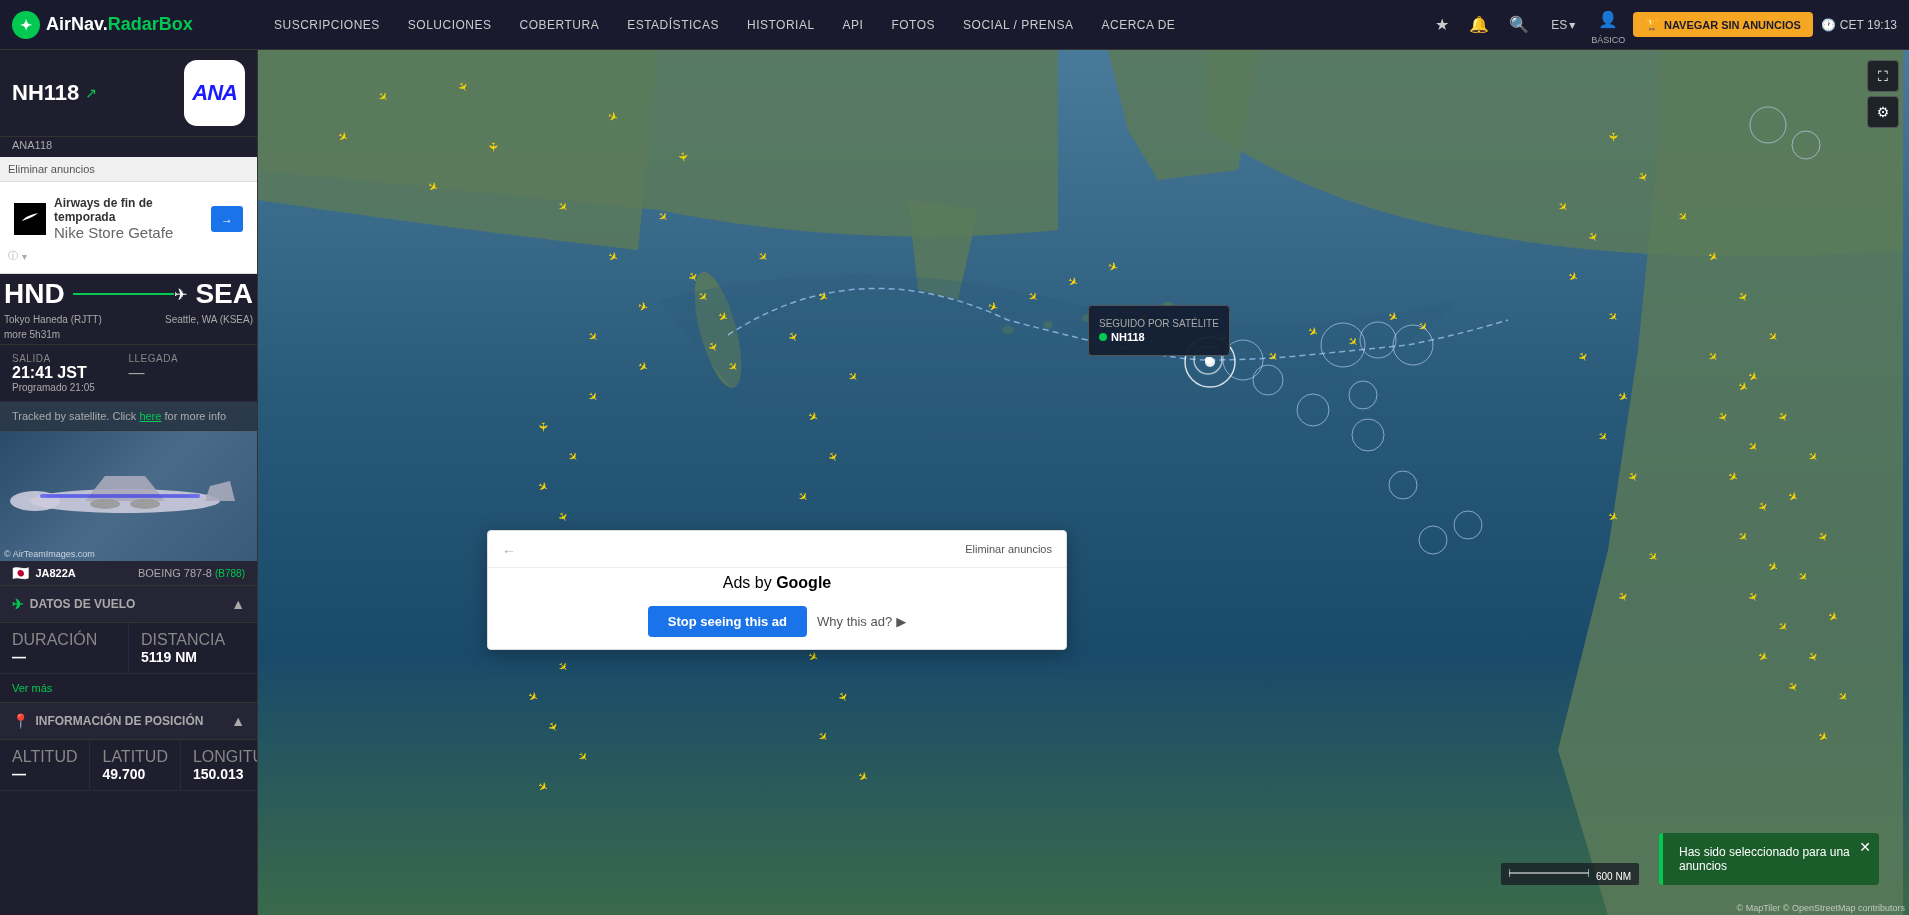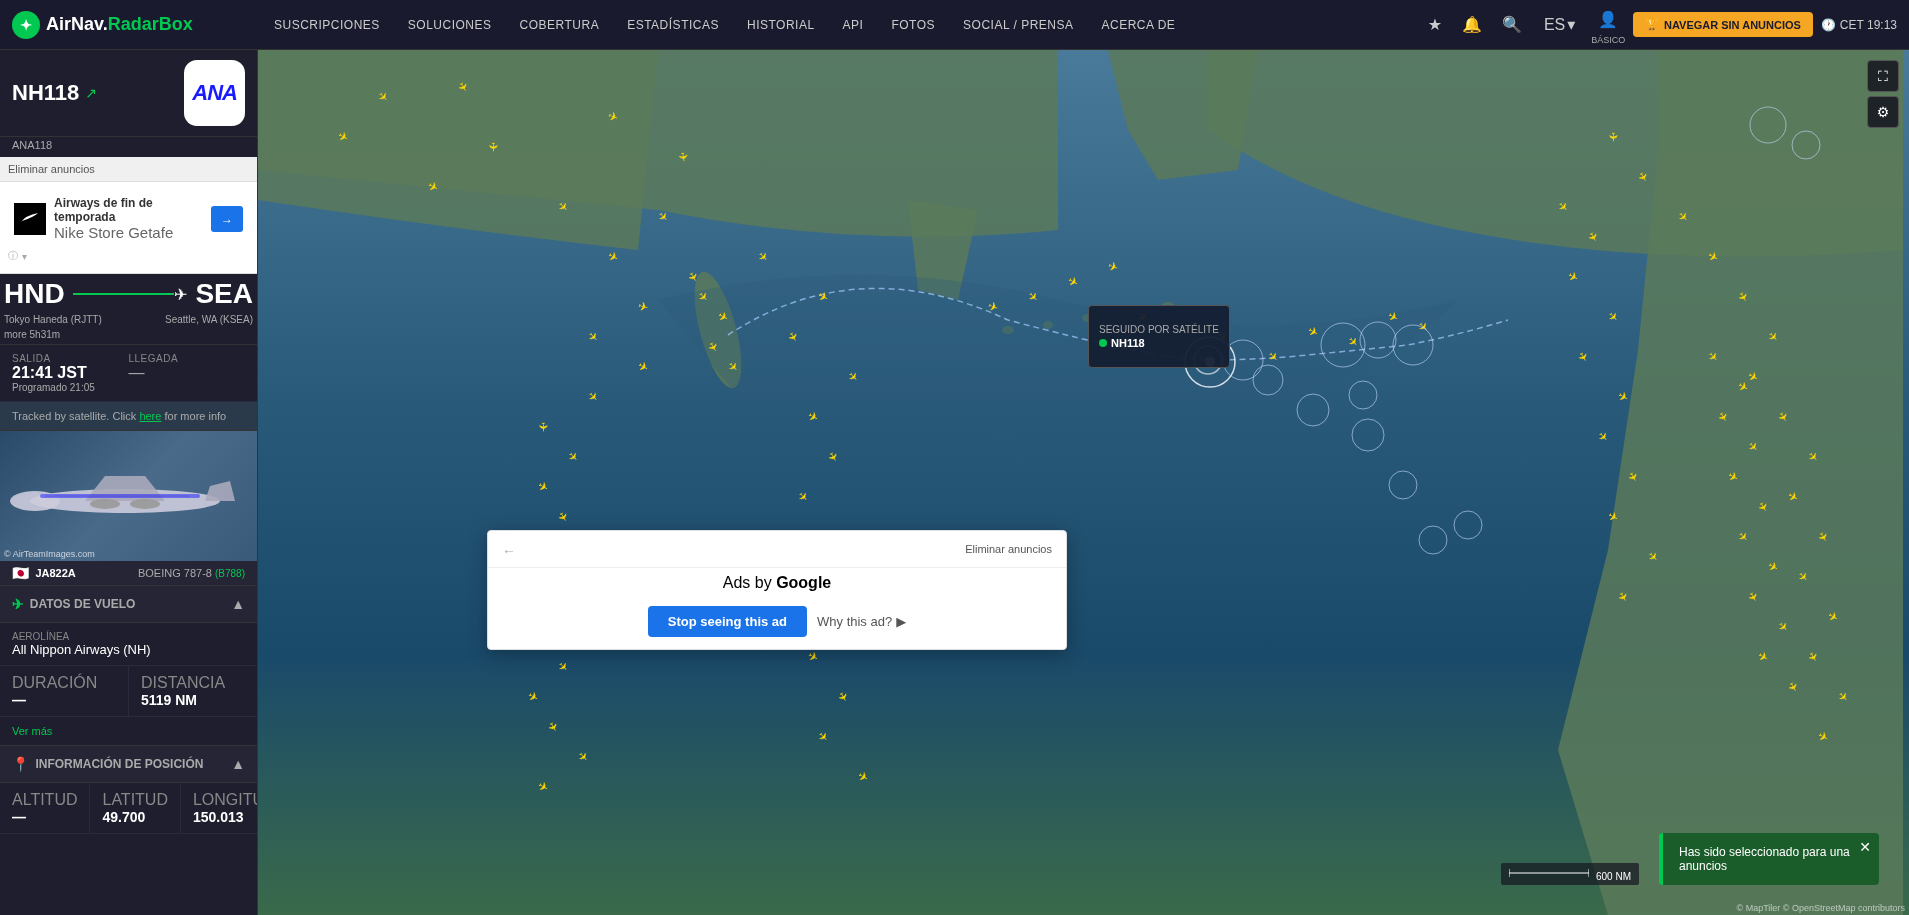--- a/index.html
+++ b/index.html
@@ -26,21 +26,21 @@
       align-items: center; cursor: pointer; text-transform: uppercase; letter-spacing: 0.5px;
       white-space: nowrap;
     }
     .nav-right { display: flex; align-items: center; gap: 8px; padding-right: 12px; }
     .nav-icon-btn {
       color: #ccc; background: none; border: none; cursor: pointer;
       font-size: 16px; padding: 6px; display: flex; align-items: center; justify-content: center;
     }
     .lang-btn {
       color: #ccc; background: none; border: none; cursor: pointer;
-      font-size: 16px; padding: 4px 8px; display: flex; align-items: center; gap: 2px;
+      font-size: 12px; padding: 4px 8px; display: flex; align-items: center; gap: 2px;
     }
     .nav-upgrade-btn {
       background: #f5a623; color: #1a1a2e; border: none; cursor: pointer;
       font-size: 11px; font-weight: bold; padding: 6px 12px; border-radius: 4px;
       text-transform: uppercase; display: flex; align-items: center; gap: 5px; white-space: nowrap;
     }
     .time-display {
       color: #ccc; font-size: 12px; display: flex; align-items: center; gap: 4px; white-space: nowrap;
     }
 
@@ -158,21 +158,21 @@
       content: '✈';
       color: #ffd700;
       font-size: 12px;
       display: block;
       transform: rotate(var(--rot, 0deg));
     }
 
     
     .flight-tooltip {
       position: absolute; background: rgba(20,30,50,0.95); border: 1px solid #555;
-      border-radius: 4px; padding: 18px 10px; color: white; font-size: 11px;
+      border-radius: 4px; padding: 12px 10px; color: white; font-size: 11px;
       min-width: 120px; z-index: 50;
     }
     .tooltip-sat { font-size: 10px; color: #aaa; margin-bottom: 2px; }
     .tooltip-flight { font-weight: bold; display: flex; align-items: center; gap: 4px; }
     .tooltip-dot { width: 8px; height: 8px; background: #00c851; border-radius: 50%; }
 
     
     .ad-overlay {
       position: absolute; z-index: 200;
       background: white; border: 1px solid #ddd; border-radius: 4px;
@@ -386,24 +386,20 @@
   </div>
 
   <div class="section-header">
     <div class="section-title">
       <span class="section-icon">✈</span>
       <span>DATOS DE VUELO</span>
     </div>
     <span class="section-toggle">▲</span>
   </div>
 
-  <div class="airline-row">
-    <div class="airline-label">AEROLÍNEA</div>
-    <div class="airline-value">All Nippon Airways (NH)</div>
-  </div>
 
   <div class="stats-row">
     <div class="stat-col">
       <div class="stat-label">DURACIÓN</div>
       <div class="stat-value">—</div>
     </div>
     <div class="stat-col">
       <div class="stat-label">DISTANCIA</div>
       <div class="stat-value">5119 NM</div>
     </div>

